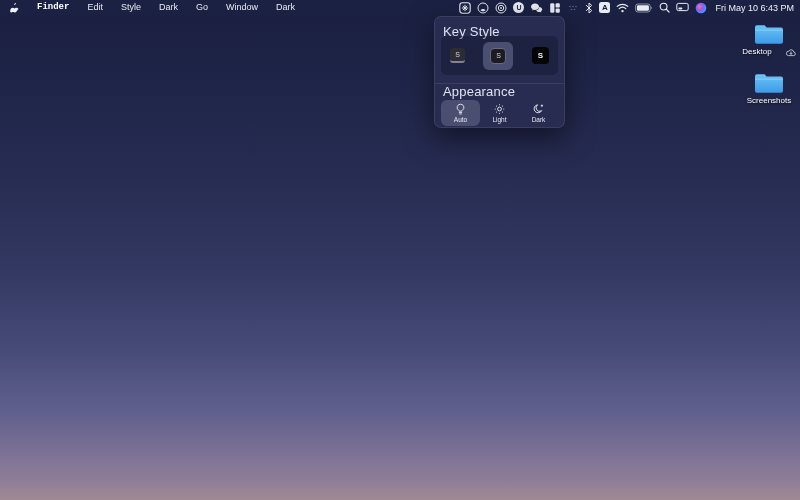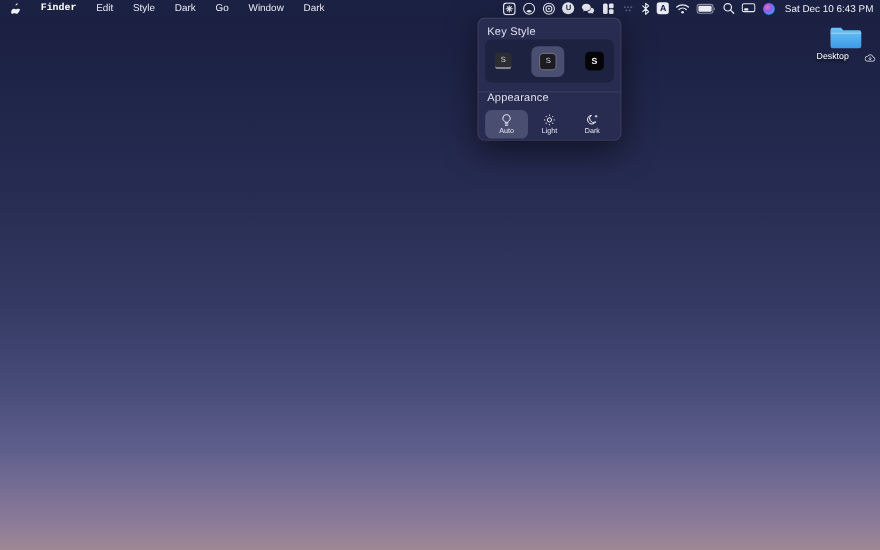--- a/index.html
+++ b/index.html
@@ -38,21 +38,21 @@
     display:flex; align-items:center; justify-content:center; line-height:1;
   }
   .dimmed { opacity:.32; }
 
   
   .popover {
     position:absolute; left:434px; top:16px; width:131px; height:112px;
     background:#272c50; border:1px solid rgba(255,255,255,0.09);
     border-radius:7px; box-shadow:0 10px 28px rgba(0,0,0,0.5);
   }
-  .pop-title { position:absolute; left:8px; font-size:10px; color:#dfe3f0; letter-spacing:.2px; }
+  .pop-title { position:absolute; left:8px; font-size:13px; color:#dfe3f0; letter-spacing:.2px; }
   .ks-title { top:7px; }
   .ks-box {
     position:absolute; left:6px; top:19px; width:117px; height:39px;
     background:rgba(10,14,34,0.33); border-radius:6px;
     display:flex; align-items:center; justify-content:space-around;
   }
   .cap {
     display:flex; align-items:center; justify-content:center;
     color:#d6d6de; font-size:7px; line-height:1;
   }
@@ -191,21 +191,21 @@
           <defs>
             <radialGradient id="siriG" cx="38%" cy="38%" r="75%">
               <stop offset="0%" stop-color="#ff6e9c"></stop>
               <stop offset="45%" stop-color="#8a5cf6"></stop>
               <stop offset="100%" stop-color="#1fb9f5"></stop>
             </radialGradient>
           </defs>
           <circle cx="6" cy="6" r="5.3" fill="url(#siriG)"></circle>
         </svg>
       </span>
-      <span class="clock">Sat Dec 10 6:43 PM</span>
+      <span class="clock">Fri May 10 6:43 PM</span>
     </div>
   </div>
 
   <div class="popover">
     <div class="pop-title ks-title">Key Style</div>
 
     <div class="ks-box">
       <div class="cap cap1">S</div>
       <div class="sel-wrap">
         <div class="cap cap2">S</div>
@@ -278,14 +278,31 @@
       <span>Desktop</span>
       <span>
         <svg width="10" height="8" viewBox="0 0 10 8">
           <path d="M2.4 6.6h5a1.8 1.8 0 0 0 .3-3.6A2.6 2.6 0 0 0 2.8 2.2 2.1 2.1 0 0 0 2.4 6.6Z" fill="none" stroke="#d8dcea" stroke-width="0.8"></path>
           <path d="M5 2.9v2.2M4.1 4.4l.9.9.9-.9" fill="none" stroke="#d8dcea" stroke-width="0.8" stroke-linecap="round" stroke-linejoin="round"></path>
         </svg>
       </span>
     </div>
   </div>
 
+  <div class="desk-item" style="top:72px;">
+    <span class="fold" style="width:30px;margin:0 auto;">
+      <svg width="30" height="23" viewBox="0 0 30 23">
+        <defs>
+          <linearGradient id="fg2" x1="0" y1="0" x2="0" y2="1">
+            <stop offset="0" stop-color="#6cc4f7"></stop>
+              <stop offset="1" stop-color="#3d9ae6"></stop>
+          </linearGradient>
+        </defs>
+        <path d="M1 4.2Q1 2.2 3 2.2h7.6l2 2.4H27q2 0 2 2v12.2q0 2-2 2H3q-2 0-2-2Z" fill="url(#fg2)"></path>
+        <path d="M1 6.6h28v1.2H1Z" fill="rgba(255,255,255,0.25)"></path>
+      </svg>
+    </span>
+    <div class="desk-label">
+      <span>Screenshots</span>
+    </div>
+  </div>
 
 </div>
 
 </body></html>

